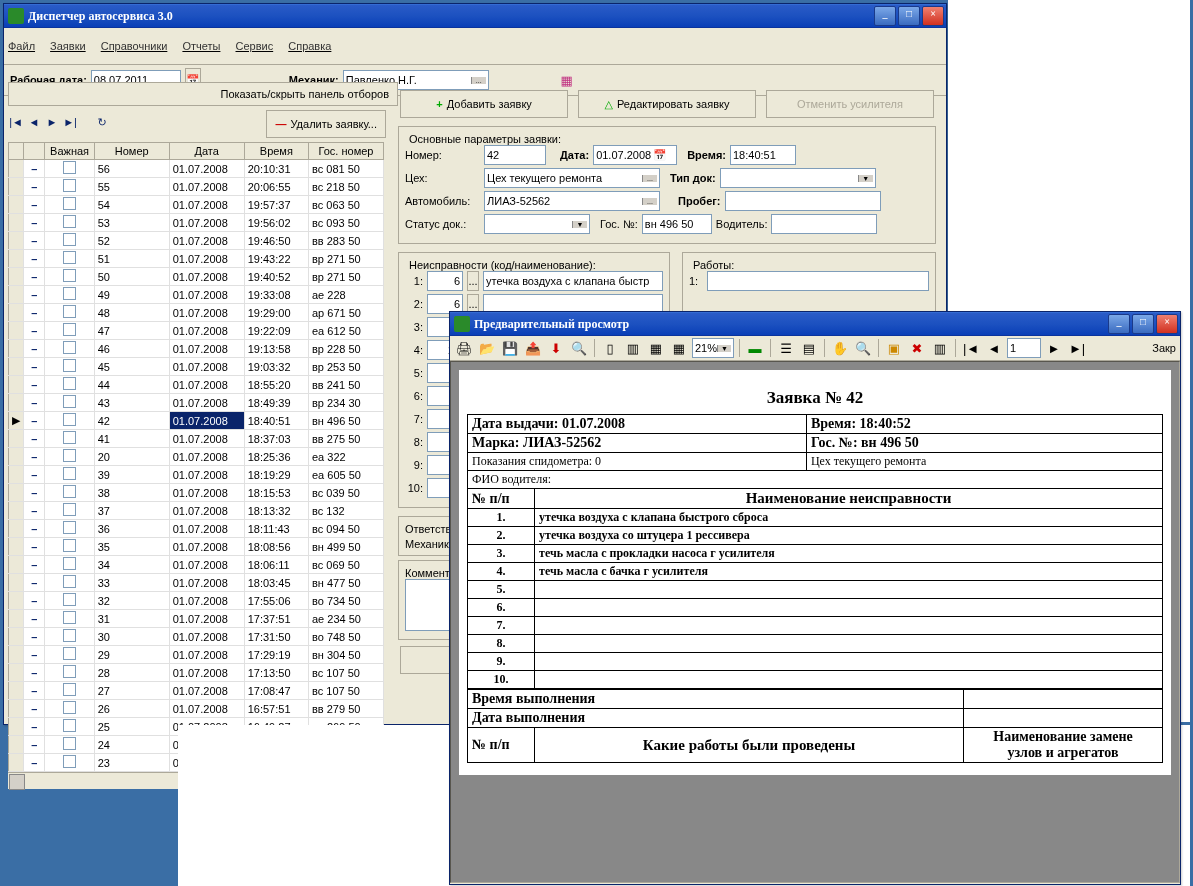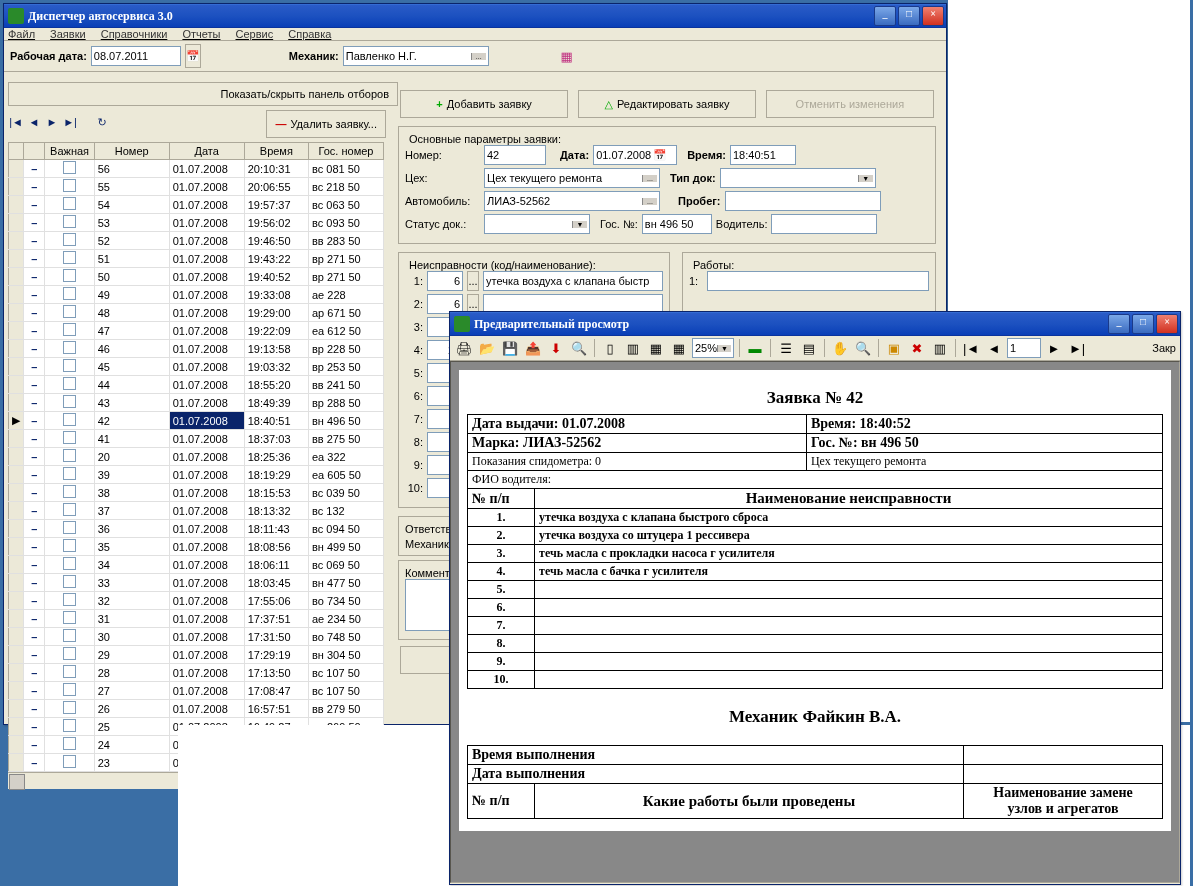--- a/index.html
+++ b/index.html
@@ -2,21 +2,21 @@
 <html><head>
 <meta charset="utf-8">
 <style>
 body{margin:0;font:11px Tahoma,Arial,sans-serif;background:#3a6ea5;overflow:hidden;width:1193px;height:886px;position:relative;}
 .window{position:absolute;background:#ece9d8;border:1px solid #0a246a;box-shadow:1px 1px 2px rgba(0,0,0,0.2);}
 .titlebar{background:linear-gradient(to bottom,#3b77dd 0%,#2a5bc7 5%,#1c51c0 50%,#0a3fb7 95%,#0a2a8a 100%);color:#fff;height:24px;display:flex;align-items:center;padding:0 2px 0 4px;font:bold 12px Tahoma;}
 .ticon{width:16px;height:16px;background:#2a8a2a;border-radius:2px;margin-right:4px;display:inline-block;}
 .tbtns{display:flex;gap:2px;}
 .tbtn{width:20px;height:18px;background:linear-gradient(to bottom,#7ba8e8,#3a6bc0);border:1px solid #1a3a8a;border-radius:2px;text-align:center;line-height:14px;color:#fff;font-weight:bold;font-size:10px;cursor:pointer;}
 .tbtn.close{background:linear-gradient(to bottom,#f08070,#d03020);}
-.menubar{background:#ece9d8;padding:0 4px;border-bottom:1px solid #aca899;}
+.menubar{background:#ece9d8;padding:12px 4px;border-bottom:1px solid #aca899;}
 .menubar span{text-decoration:underline;text-decoration-color:#000;margin-right:12px;color:#333;cursor:pointer;}
 .toolbar{background:#ece9d8;padding:3px 6px;display:flex;align-items:center;gap:4px;border-bottom:1px solid #aca899;}
 .lbl{white-space:nowrap;}
 .field{border:1px solid #7f9db9;background:#fff;height:18px;padding:0 2px;display:inline-flex;align-items:center;}
 .btn{background:#ece9d8;border:1px solid #aca899;padding:2px 8px;cursor:pointer;display:inline-flex;align-items:center;gap:4px;height:22px;}
 .btn.dis{color:#aca899;}
 .grid{border:1px solid #aca899;}
 .gh{background:#ece9d8;border-right:1px solid #aca899;border-bottom:1px solid #aca899;padding:2px 4px;text-align:center;font-weight:normal;}
 .gc{border-right:1px solid #e0e0e0;border-bottom:1px solid #e0e0e0;padding:1px 3px;background:#fff;height:15px;overflow:hidden;white-space:nowrap;}
 .gc.sel{background:#0a246a;color:#fff;}
@@ -233,21 +233,21 @@
             <td class="gc">18:55:20</td>
             <td class="gc">вв 241 50</td>
           </tr>
           <tr>
             <td class="gc" style="background:#ece9d8;text-align:center;"></td>
             <td class="gc dash">–</td>
             <td class="gc" style="text-align:center;"><span class="chk"></span></td>
             <td class="gc">43</td>
             <td class="gc">01.07.2008</td>
             <td class="gc">18:49:39</td>
-            <td class="gc">вр 288 50</td>
+            <td class="gc">вр 234 30</td>
           </tr>
           <tr>
             <td class="gc" style="background:#ece9d8;text-align:center;">▶</td>
             <td class="gc dash">–</td>
             <td class="gc" style="text-align:center;"><span class="chk"></span></td>
             <td class="gc">42</td>
             <td class="gc sel">01.07.2008</td>
             <td class="gc">18:40:51</td>
             <td class="gc">вн 496 50</td>
           </tr>
@@ -431,21 +431,21 @@
     <div style="display:flex;gap:10px;padding:4px 6px;">
       <span class="btn" style="width:160px;justify-content:center;">
           <span style="color:#0a0;font-weight:bold;">+</span>
           <span>Добавить заявку</span>
         </span>
       <span class="btn" style="width:170px;justify-content:center;">
           <span style="color:#0a0;">△</span>
           <span>Редактировать заявку</span>
         </span>
       <span class="btn dis" style="width:160px;justify-content:center;">
-          <span>Отменить изменения</span>
+          <span>Отменить усилителя</span>
         </span>
     </div>
 
     <div class="fieldset">
       <legend>Основные параметры заявки:</legend>
       <div class="frm-row">
         <span class="frm-lbl">Номер:</span>
         <span class="field" style="width:56px;">
             <span>42</span>
           </span>
@@ -611,21 +611,21 @@
     <span class="tico">💾</span>
     <span class="tico" style="color:#0a0;">📤</span>
     <span class="tico" style="color:#c00;">⬇</span>
     <span class="tico">🔍</span>
     <div class="sep"></div>
     <span class="tico">▯</span>
     <span class="tico">▥</span>
     <span class="tico">▦</span>
     <span class="tico">▦</span>
     <span class="field" style="width:36px;">
-        <span>25%</span>
+        <span>21%</span>
         <span class="ddarrow">▼</span>
       </span>
     <div class="sep"></div>
     <span class="tico" style="color:#080;">▬</span>
     <div class="sep"></div>
     <span class="tico">☰</span>
     <span class="tico">▤</span>
     <div class="sep"></div>
     <span class="tico">✋</span>
     <span class="tico">🔍</span>
@@ -705,21 +705,20 @@
             <tr>
               <td style="text-align:center;font-weight:bold;">9.</td>
               <td colspan="2"><b></b></td>
             </tr>
             <tr>
               <td style="text-align:center;font-weight:bold;">10.</td>
               <td colspan="2"><b></b></td>
             </tr>
           </tbody>
       </table>
-      <div class="rh" style="margin:18px 0;">Механик Файкин В.А.</div>
       <table class="rtbl">
         <tbody>
             <tr>
               <td class="rs" colspan="2">Время выполнения</td>
               <td></td>
             </tr>
         <tr>
               <td class="rs" colspan="2">Дата выполнения</td>
               <td></td>
             </tr>

